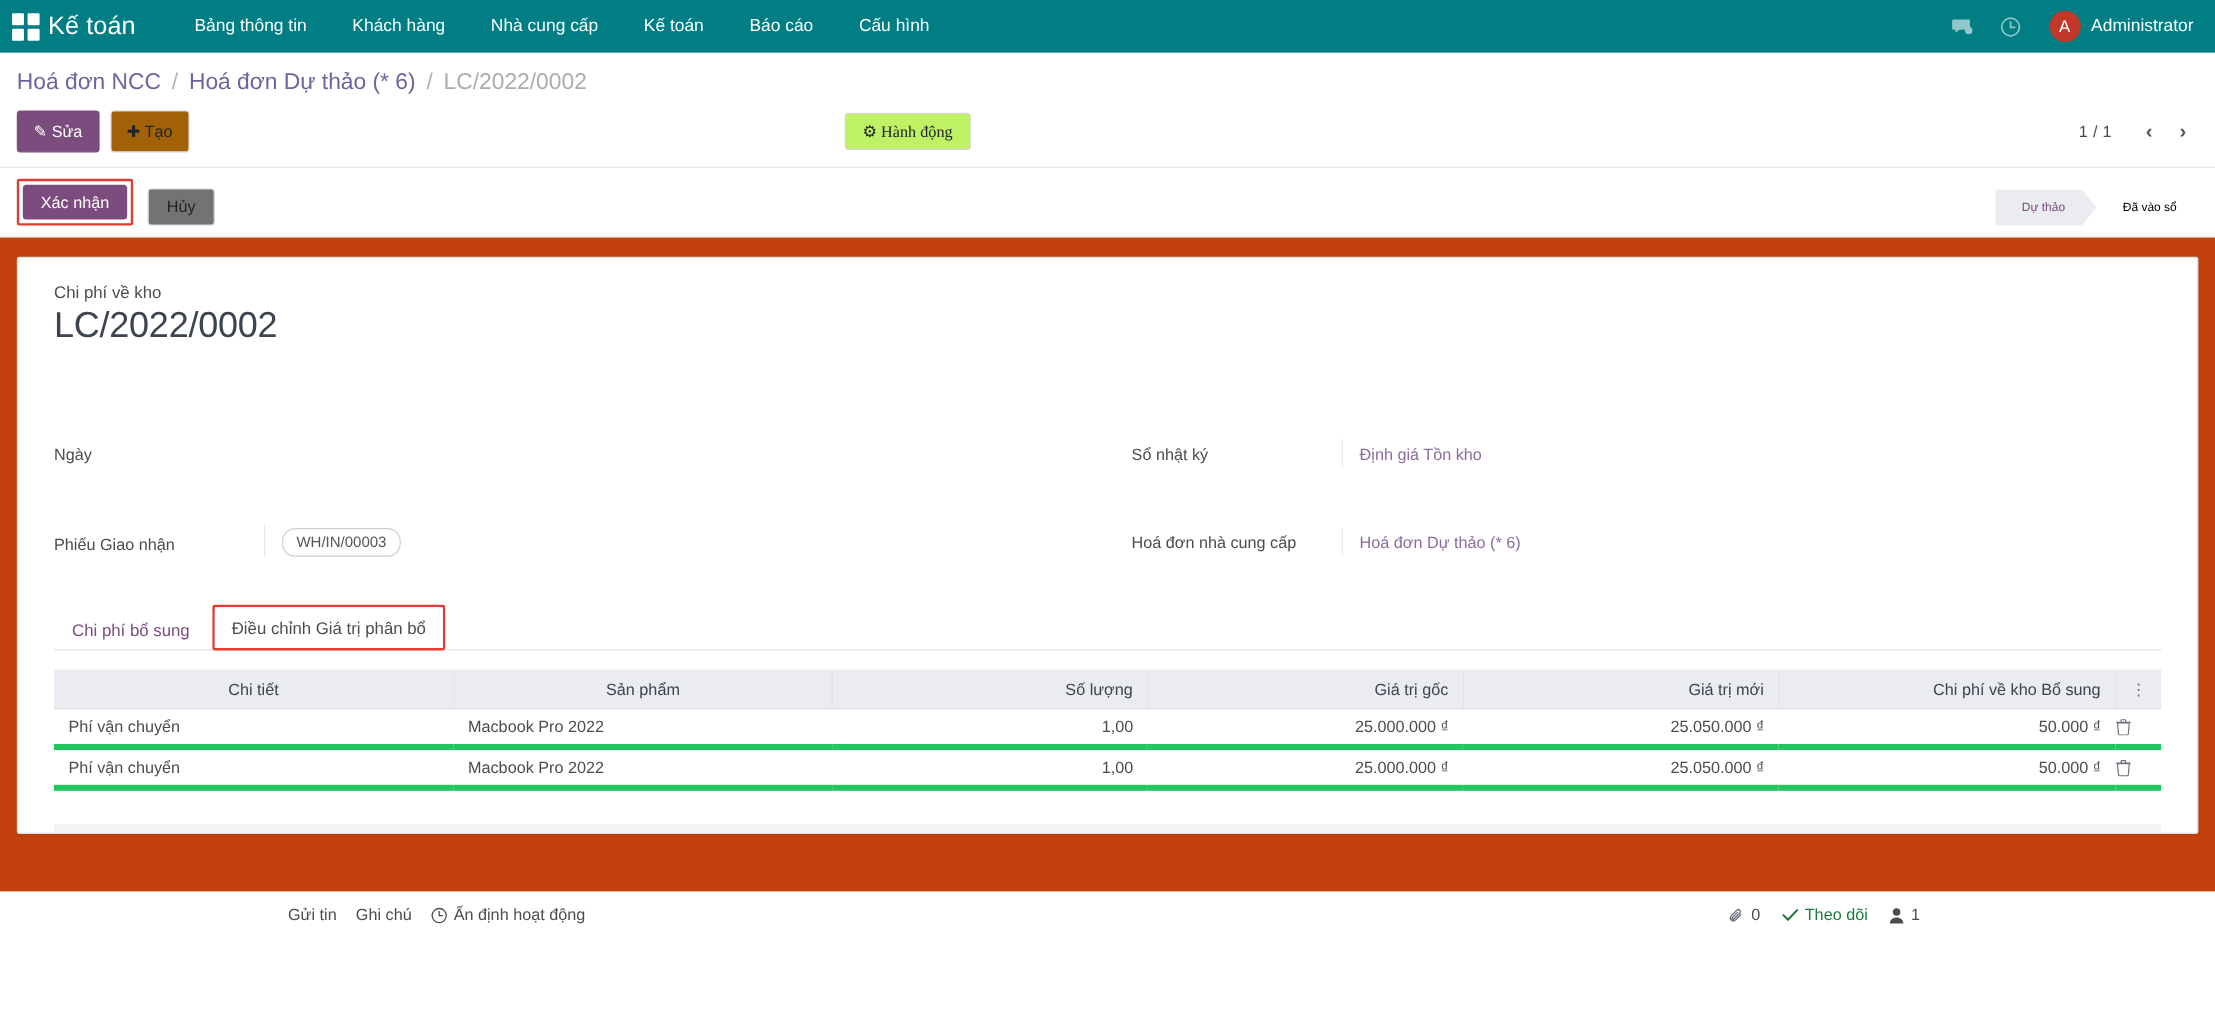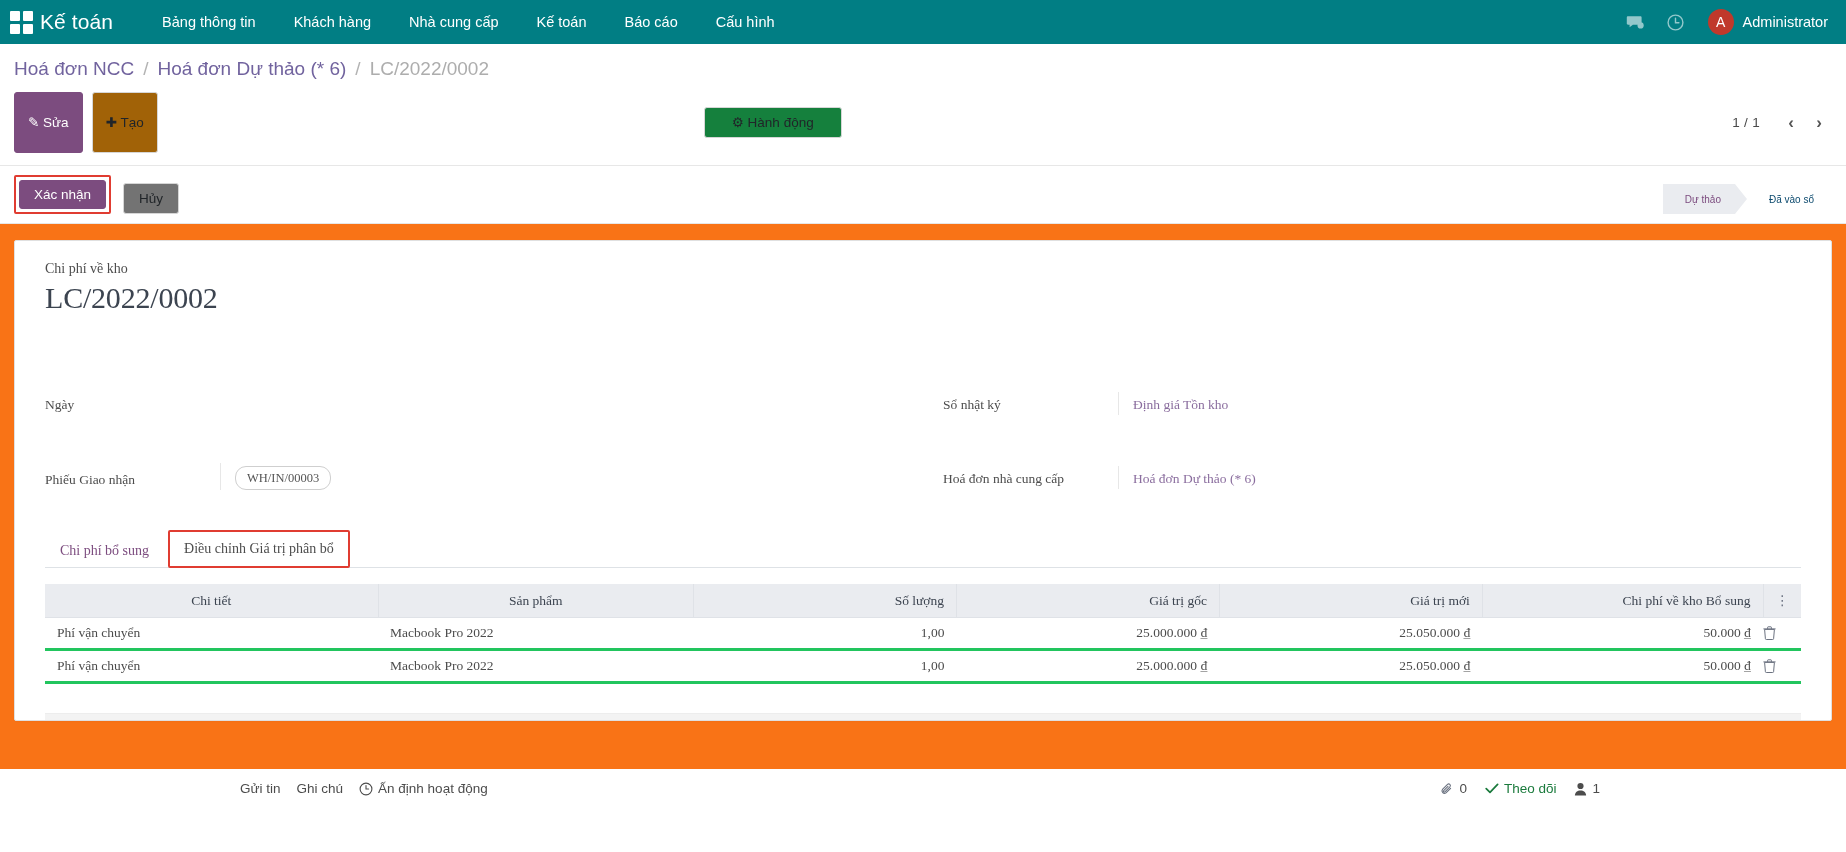--- a/index.html
+++ b/index.html
@@ -90,46 +90,47 @@
   .bc-current { color: #adadad; white-space: nowrap; }
 
   .btn-row {
     display: flex;
     align-items: center;
     padding: 8px 0 12px 0;
     position: relative;
   }
   .btn {
     font-size: 13.5px;
-    padding: 20px 13px;
+    padding: 7px 13px;
     border-radius: 3px;
     border: 1px solid transparent;
     cursor: pointer;
     white-space: nowrap;
     line-height: 19px;
     background: #fff;
     font-family: inherit;
   }
   .btn-primary {
     background: #7c4c7f;
     color: #ffffff;
     border-color: #7c4c7f;
   }
   .btn-default {
     background: #a16207;
     color: #212529;
     border-color: #d6d6d6;
     margin-left: 9px;
   }
   .btn-action {
-    background: #15803d;
+    background: #bef264;
     color: #212529;
     border-color: #d6d6d6;
     margin-left: 546px;
-    padding: 5px 27px;
+    padding: 5px 14px;
+    font-family: Liberation Serif, serif;
   }
   .pager {
     margin-left: auto;
     display: flex;
     align-items: center;
     font-size: 13.5px;
     color: #4a4a4a;
     gap: 2px;
   }
   .pager-count { margin-right: 16px; letter-spacing: .3px; }
@@ -193,29 +194,28 @@
     font-size: 10px;
     position: relative;
     white-space: nowrap;
   }
   .pill.active {
     background: #eaecf0;
     color: #7c4c7f;
     clip-path: polygon(0 0, calc(100% - 12px) 0, 100% 50%, calc(100% - 12px) 100%, 0 100%);
     padding-right: 26px;
   }
-  .pill.inactive { color: #0c4a6e; }
+  .pill.inactive { color: #000000; }
 
   
   .sheet-bg {
-    background: #f97316;
+    background: #c2410c;
     height: 545px;
     padding: 16px 14px 0 14px;
     overflow: hidden;
-    font-family: Liberation Serif, serif;
   }
   .sheet {
     background: #ffffff;
     border: 1px solid #e0e0e0;
     border-radius: 2px;
     height: 481px;
     padding: 20px 30px 0 30px;
     box-shadow: 0 1px 2px rgba(0,0,0,.03);
     overflow: hidden;
   }
@@ -323,21 +323,21 @@
   table.o-list thead th.num { text-align: right; }
   table.o-list thead th.optcol {
     width: 26px;
     border-right: none;
     text-align: center;
     color: #6b7280;
     cursor: pointer;
   }
   table.o-list tbody td {
     padding: 7px 12px;
-    border-bottom: 3px solid #22c55e;
+    border-bottom: 5px solid #22c55e;
     color: #4c4c4c;
     white-space: nowrap;
   }
   table.o-list tbody td.num { text-align: right; }
   table.o-list tbody tr.empty td { height: 31px; border-bottom: 1px solid #ededed; }
   .trash-cell {
     width: 26px;
     text-align: center;
     color: #6b7280;
     cursor: pointer;

